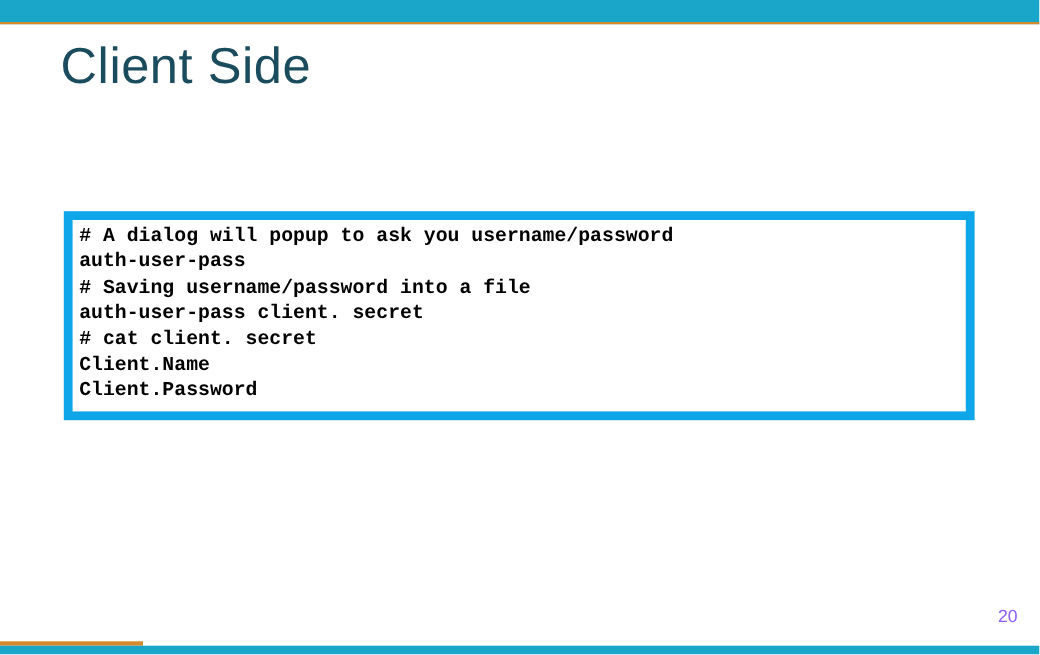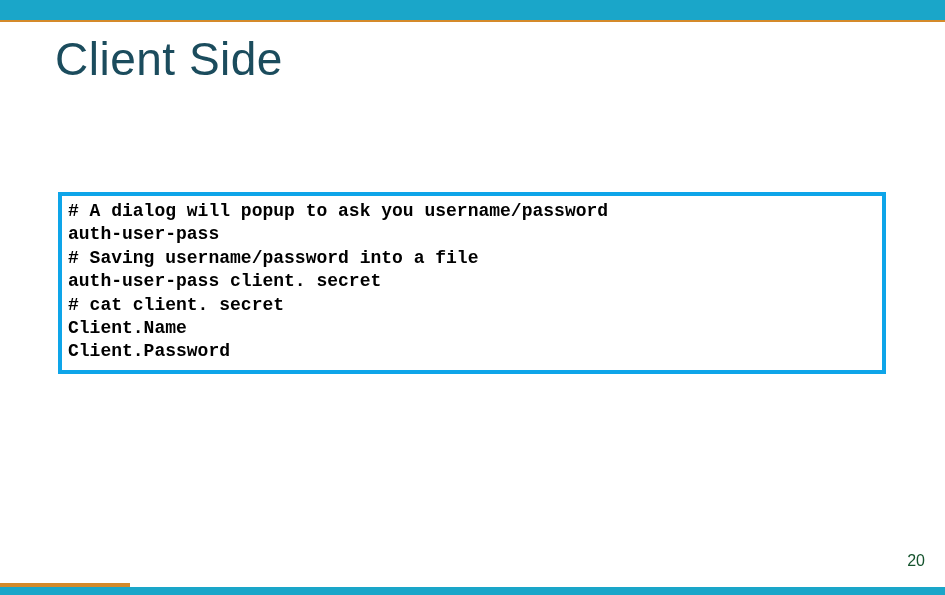--- a/index.html
+++ b/index.html
@@ -28,36 +28,36 @@
     font-size: 46px;
     font-weight: 400;
     color: #1b4c5d;
     letter-spacing: 0.5px;
   }
   .code-box {
     position: absolute;
     top: 192px;
     left: 58px;
     width: 828px;
-    border: 4px solid #0ea5e9;
+    border: 8px solid #0ea5e9;
     padding: 4px 6px 6px 6px;
     box-sizing: border-box;
     font-family: "Courier New", Courier, monospace;
     font-size: 18px;
     font-weight: bold;
     line-height: 1.3;
     color: #000000;
     white-space: pre;
   }
   .page-number {
     position: absolute;
     bottom: 25px;
     right: 20px;
     font-size: 16px;
-    color: #14532d;
+    color: #8b5cf6;
   }
   .bottom-bar {
     position: absolute;
     bottom: 0;
     left: 0;
     width: 100%;
     height: 8px;
     background: #1aa6c9;
   }
   .bottom-accent {

